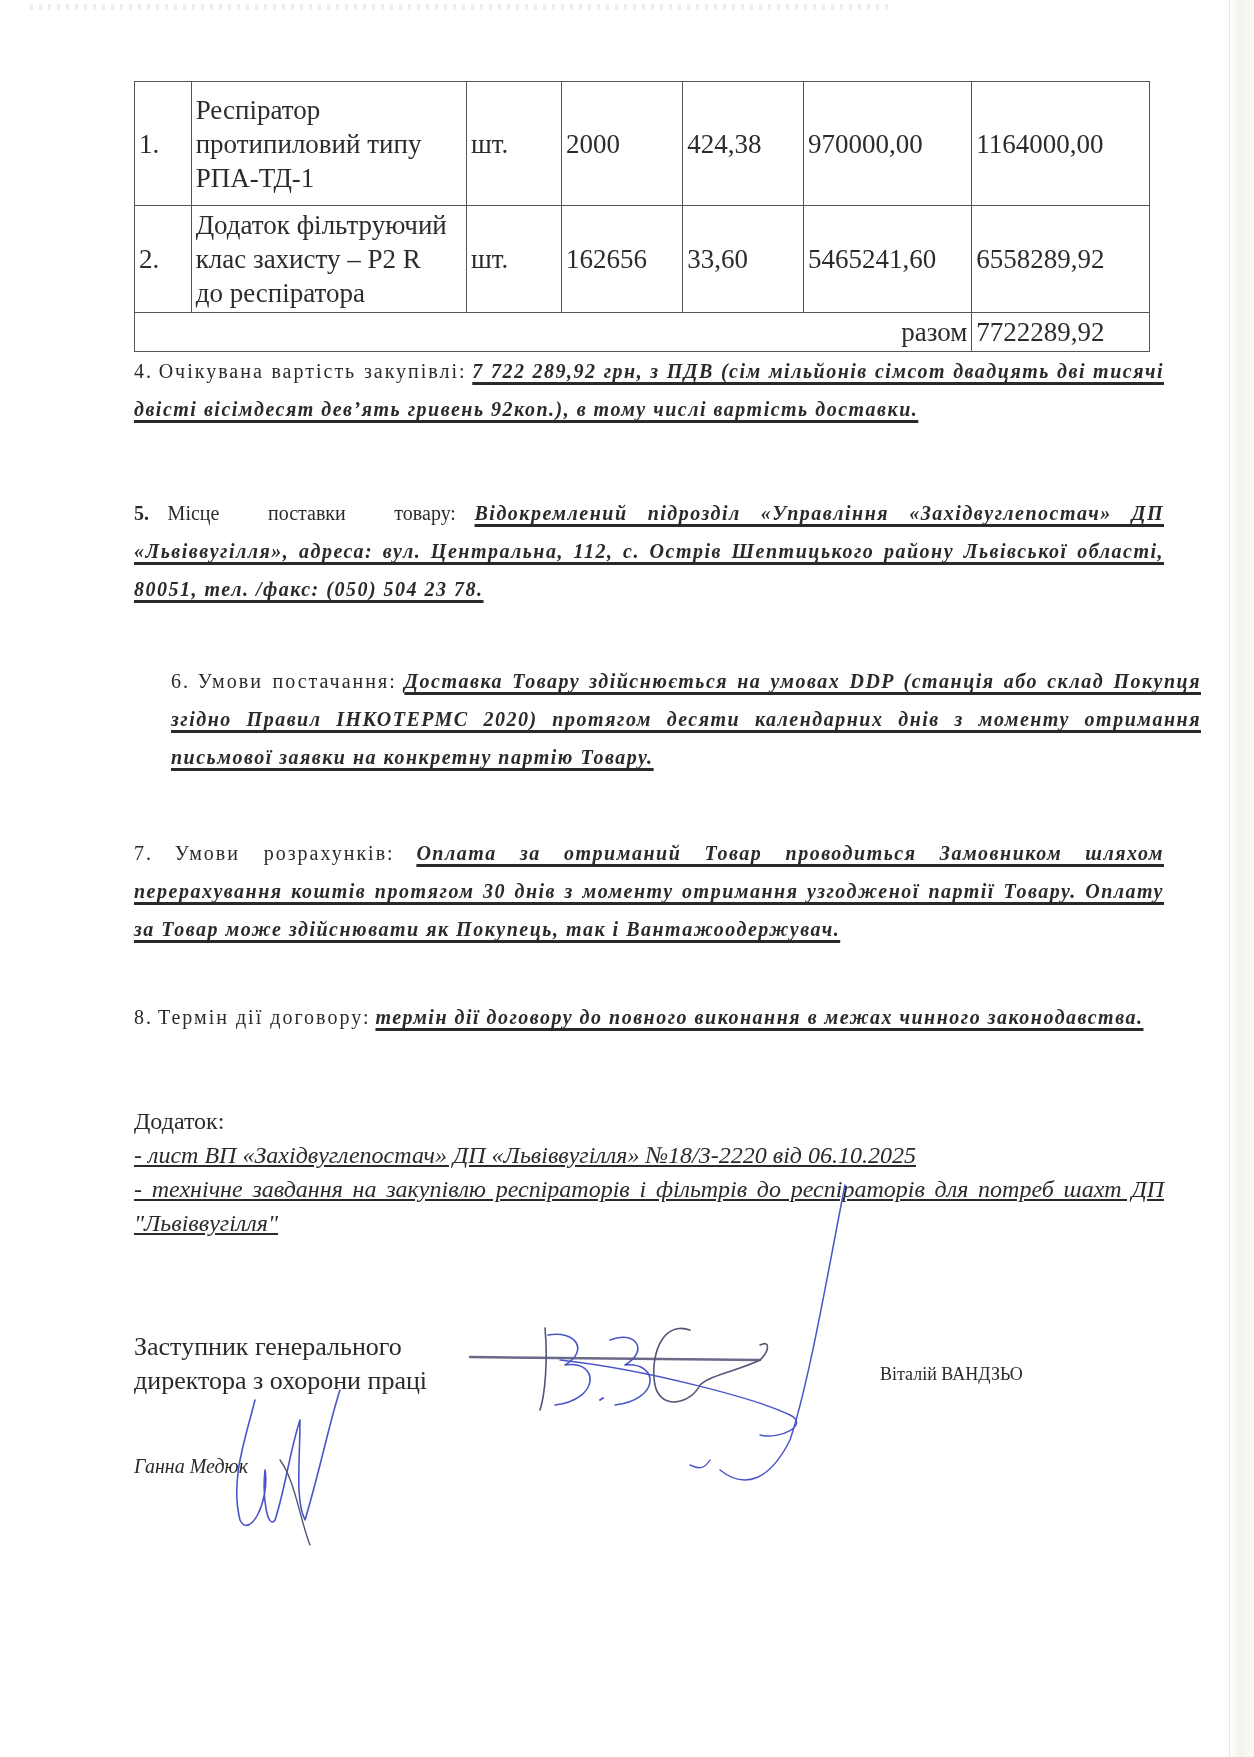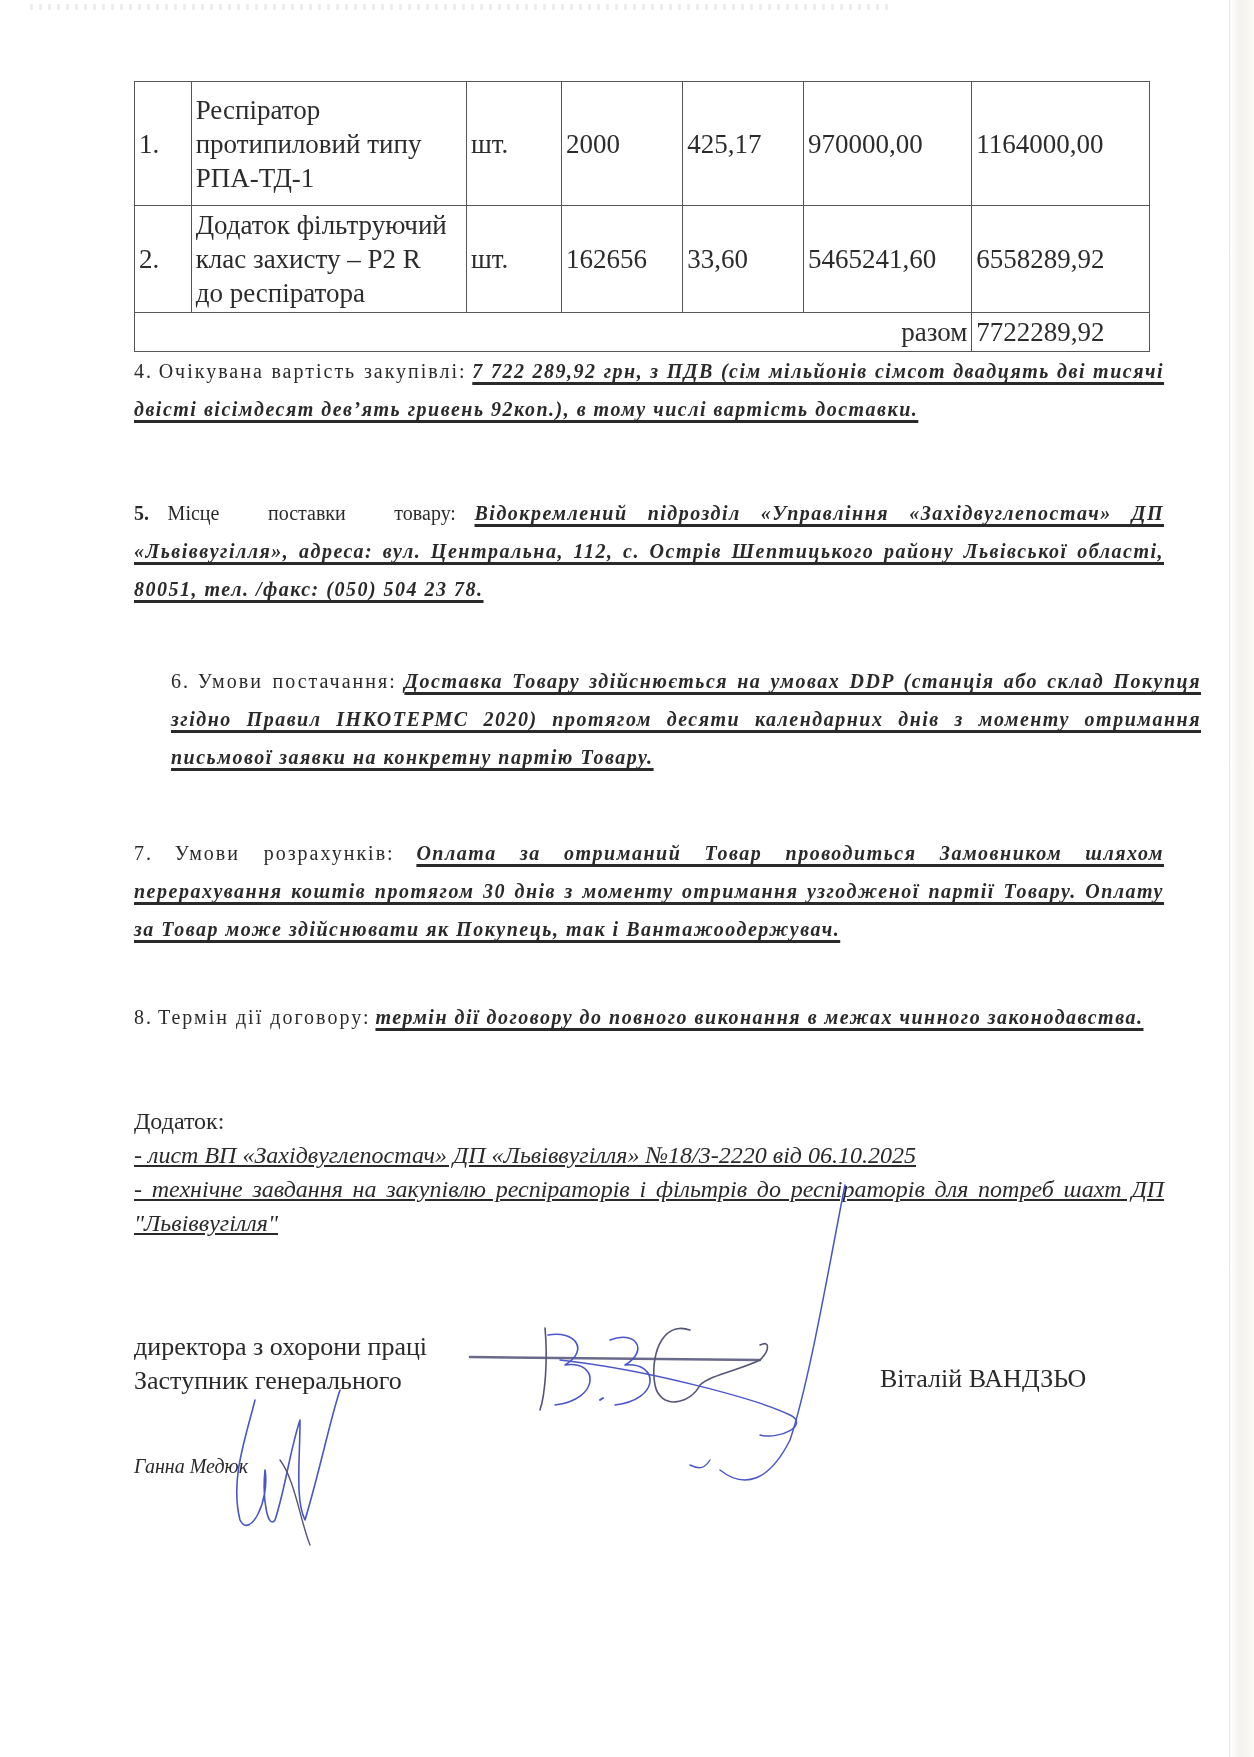--- a/index.html
+++ b/index.html
@@ -59,42 +59,42 @@
     #s8 { top: 998px; }
 
     #annex {
       position: absolute; left: 134px; top: 1104px; width: 1030px;
       font-size: 24px; line-height: 34px;
     }
     #annex .item { font-style: italic; text-align: justify; text-decoration: underline; }
 
     
     .sig-title { position: absolute; left: 134px; top: 1330px; font-size: 26px; line-height: 34px; }
-    .sig-name { position: absolute; left: 880px; top: 1364px; font-size: 26px; }
+    .sig-name { position: absolute; left: 880px; top: 1364px; font-size: 18px; }
     .sig-executor { position: absolute; left: 134px; top: 1455px; font-size: 20px; font-style: italic; }
     svg.sig { position: absolute; left: 0; top: 0; pointer-events: none; }
   </style>
 </head>
 <body>
 
 <div class="page-edge"></div>
 <div class="scan-noise"></div>
 
 <table class="items">
   <tbody>
       <tr class="r1">
     <td class="c-num">1.</td>
     <td class="c-name">
       <div>Респіратор</div>
       <div>протипиловий типу</div>
       <div>РПА-ТД-1</div>
     </td>
     <td class="c-unit">шт.</td>
     <td class="c-qty">2000</td>
-    <td class="c-price">425,17</td>
+    <td class="c-price">424,38</td>
     <td class="c-sum">970000,00</td>
     <td class="c-total">1164000,00</td>
   </tr>
   <tr class="r2">
     <td class="c-num">2.</td>
     <td class="c-name">
       <div>Додаток фільтруючий</div>
       <div>клас захисту – Р2 R</div>
       <div>до респіратора</div>
     </td>
@@ -141,22 +141,22 @@
   <span class="val">термін дії договору до повного виконання в межах чинного законодавства.</span>
 </div>
 
 <div id="annex">
   <div>Додаток:</div>
   <div class="item">-   лист ВП «Західвуглепостач»  ДП «Львіввугілля» №18/3-2220  від 06.10.2025</div>
   <div class="item">- технічне завдання на закупівлю респіраторів і фільтрів до респіраторів для потреб шахт ДП "Львіввугілля"</div>
 </div>
 
 <div class="sig-title">
+  <div>Заступник генерального</div>
   <div>директора з охорони праці</div>
-  <div>Заступник генерального</div>
 </div>
 <div class="sig-name">Віталій ВАНДЗЬО</div>
 <div class="sig-executor">Ганна Медюк</div>
 
 <svg class="sig" width="1254" height="1757">
   <g fill="none" stroke-linecap="round" stroke-linejoin="round">
     <path d="M470 1357 L760 1360" stroke="#6a6a8a" stroke-width="2.5"></path>
     <path d="M545 1328 C548 1360 545 1395 540 1410" stroke="#555577" stroke-width="1.6"></path>
     <path d="M548 1335 C575 1330 590 1350 565 1365 C600 1360 600 1400 555 1405" stroke="#4a56c8" stroke-width="1.6"></path>
     <path d="M600 1400 L603 1398" stroke="#4a56c8" stroke-width="2"></path>

